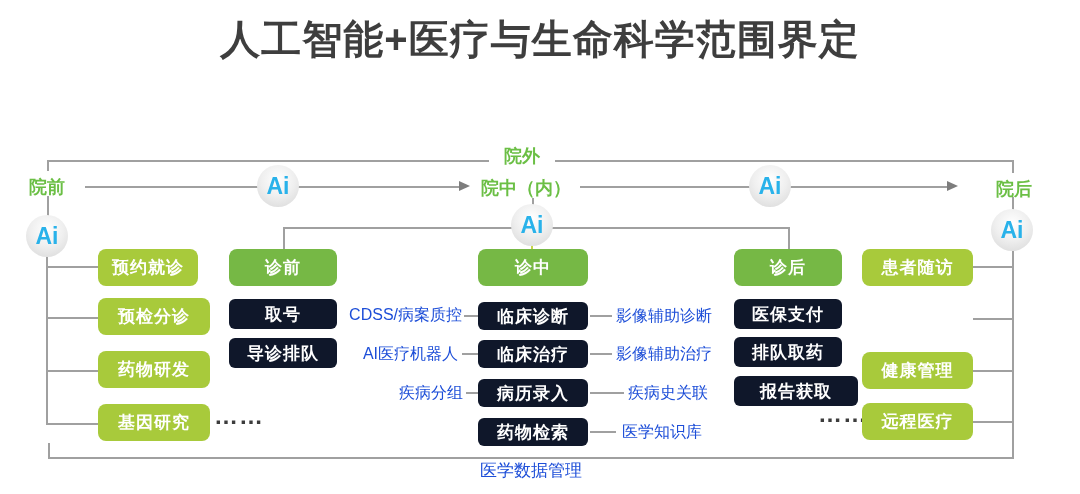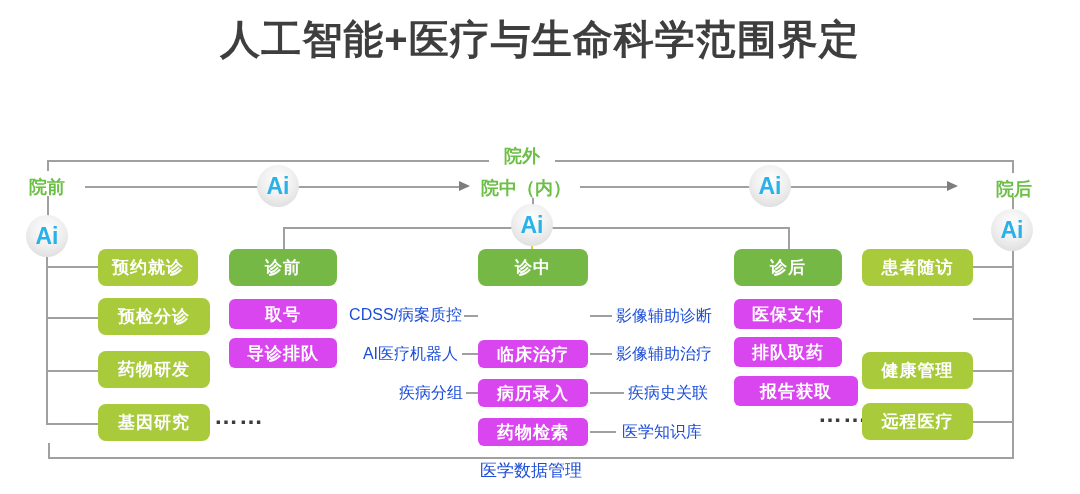--- a/index.html
+++ b/index.html
@@ -26,21 +26,21 @@
     background:radial-gradient(circle at 50% 35%, #ffffff 0%, #efefef 48%, #d6d6d6 100%);
     color:#29b2ea;font-size:23px;font-weight:800;
     display:flex;align-items:center;justify-content:center;z-index:5;
   }
   .box{
     position:absolute;border-radius:8px;color:#ffffff;font-weight:bold;font-size:17px;
     display:flex;align-items:center;justify-content:center;letter-spacing:1px;z-index:4;
   }
   .box-light{background:#a8ca3b;}
   .box-cat{background:#76b845;}
-  .box-sub{background:#d946ef;border-radius:6px;}
+  .box-sub{background:#0f172a;border-radius:6px;}
   .glabel{
     position:absolute;color:#1d4ed8;font-size:16px;line-height:18px;white-space:nowrap;
   }
   .dots{
     position:absolute;color:#3c3c3c;font-size:24px;font-weight:bold;letter-spacing:1px;line-height:24px;
   }
   .tick{position:absolute;width:2px;background:#c9d54a;}
 </style>
 </head>
 <body>
@@ -107,20 +107,21 @@
   <div class="box box-light" style="left:98px;top:298px;width:112px;height:37px">预检分诊</div>
   <div class="box box-light" style="left:98px;top:351px;width:112px;height:37px">药物研发</div>
   <div class="box box-light" style="left:98px;top:404px;width:112px;height:37px">基因研究</div>
   <div class="dots" style="left:214px;top:404px">……</div>
 
   <div class="box box-cat" style="left:229px;top:249px;width:108px;height:37px">诊前</div>
   <div class="box box-sub" style="left:229px;top:299px;width:108px;height:30px">取号</div>
   <div class="box box-sub" style="left:229px;top:338px;width:108px;height:30px">导诊排队</div>
 
   <div class="box box-cat" style="left:478px;top:249px;width:110px;height:37px">诊中</div>
+  <div class="box box-sub" style="left:478px;top:302px;width:110px;height:28px">临床诊断</div>
   <div class="box box-sub" style="left:478px;top:379px;width:110px;height:28px">病历录入</div>
   <div class="box box-sub" style="left:478px;top:340px;width:110px;height:28px">临床治疗</div>
   <div class="box box-sub" style="left:478px;top:418px;width:110px;height:28px">药物检索</div>
 
   <div class="box box-cat" style="left:734px;top:249px;width:108px;height:37px">诊后</div>
   <div class="box box-sub" style="left:734px;top:299px;width:108px;height:30px">医保支付</div>
   <div class="box box-sub" style="left:734px;top:337px;width:108px;height:30px">排队取药</div>
   <div class="box box-sub" style="left:734px;top:376px;width:124px;height:30px">报告获取</div>
   <div class="dots" style="left:818px;top:402px">……</div>
 

